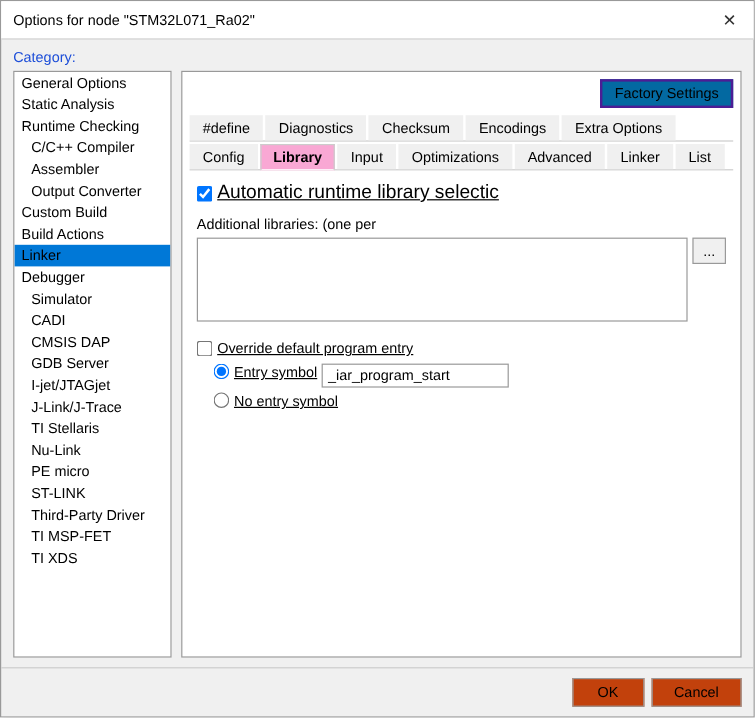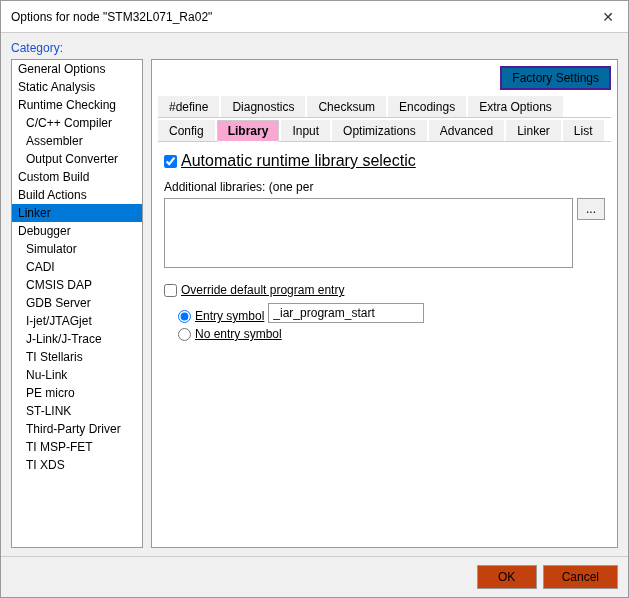--- a/index.html
+++ b/index.html
@@ -190,21 +190,21 @@
       text-decoration: underline;
     }
     .radio-group {
       display: flex;
       flex-direction: column;
       gap: 4px;
       padding-left: 14px;
     }
     .radio-row {
       display: flex;
-      align-items: flex-end;
+      align-items: flex-start;
       gap: 4px;
     }
     .radio-row input[type="radio"] {
       margin: 0;
     }
     .radio-row label {
       font-size: 12px;
       text-decoration: underline;
     }
     .radio-row input[type="text"] {

